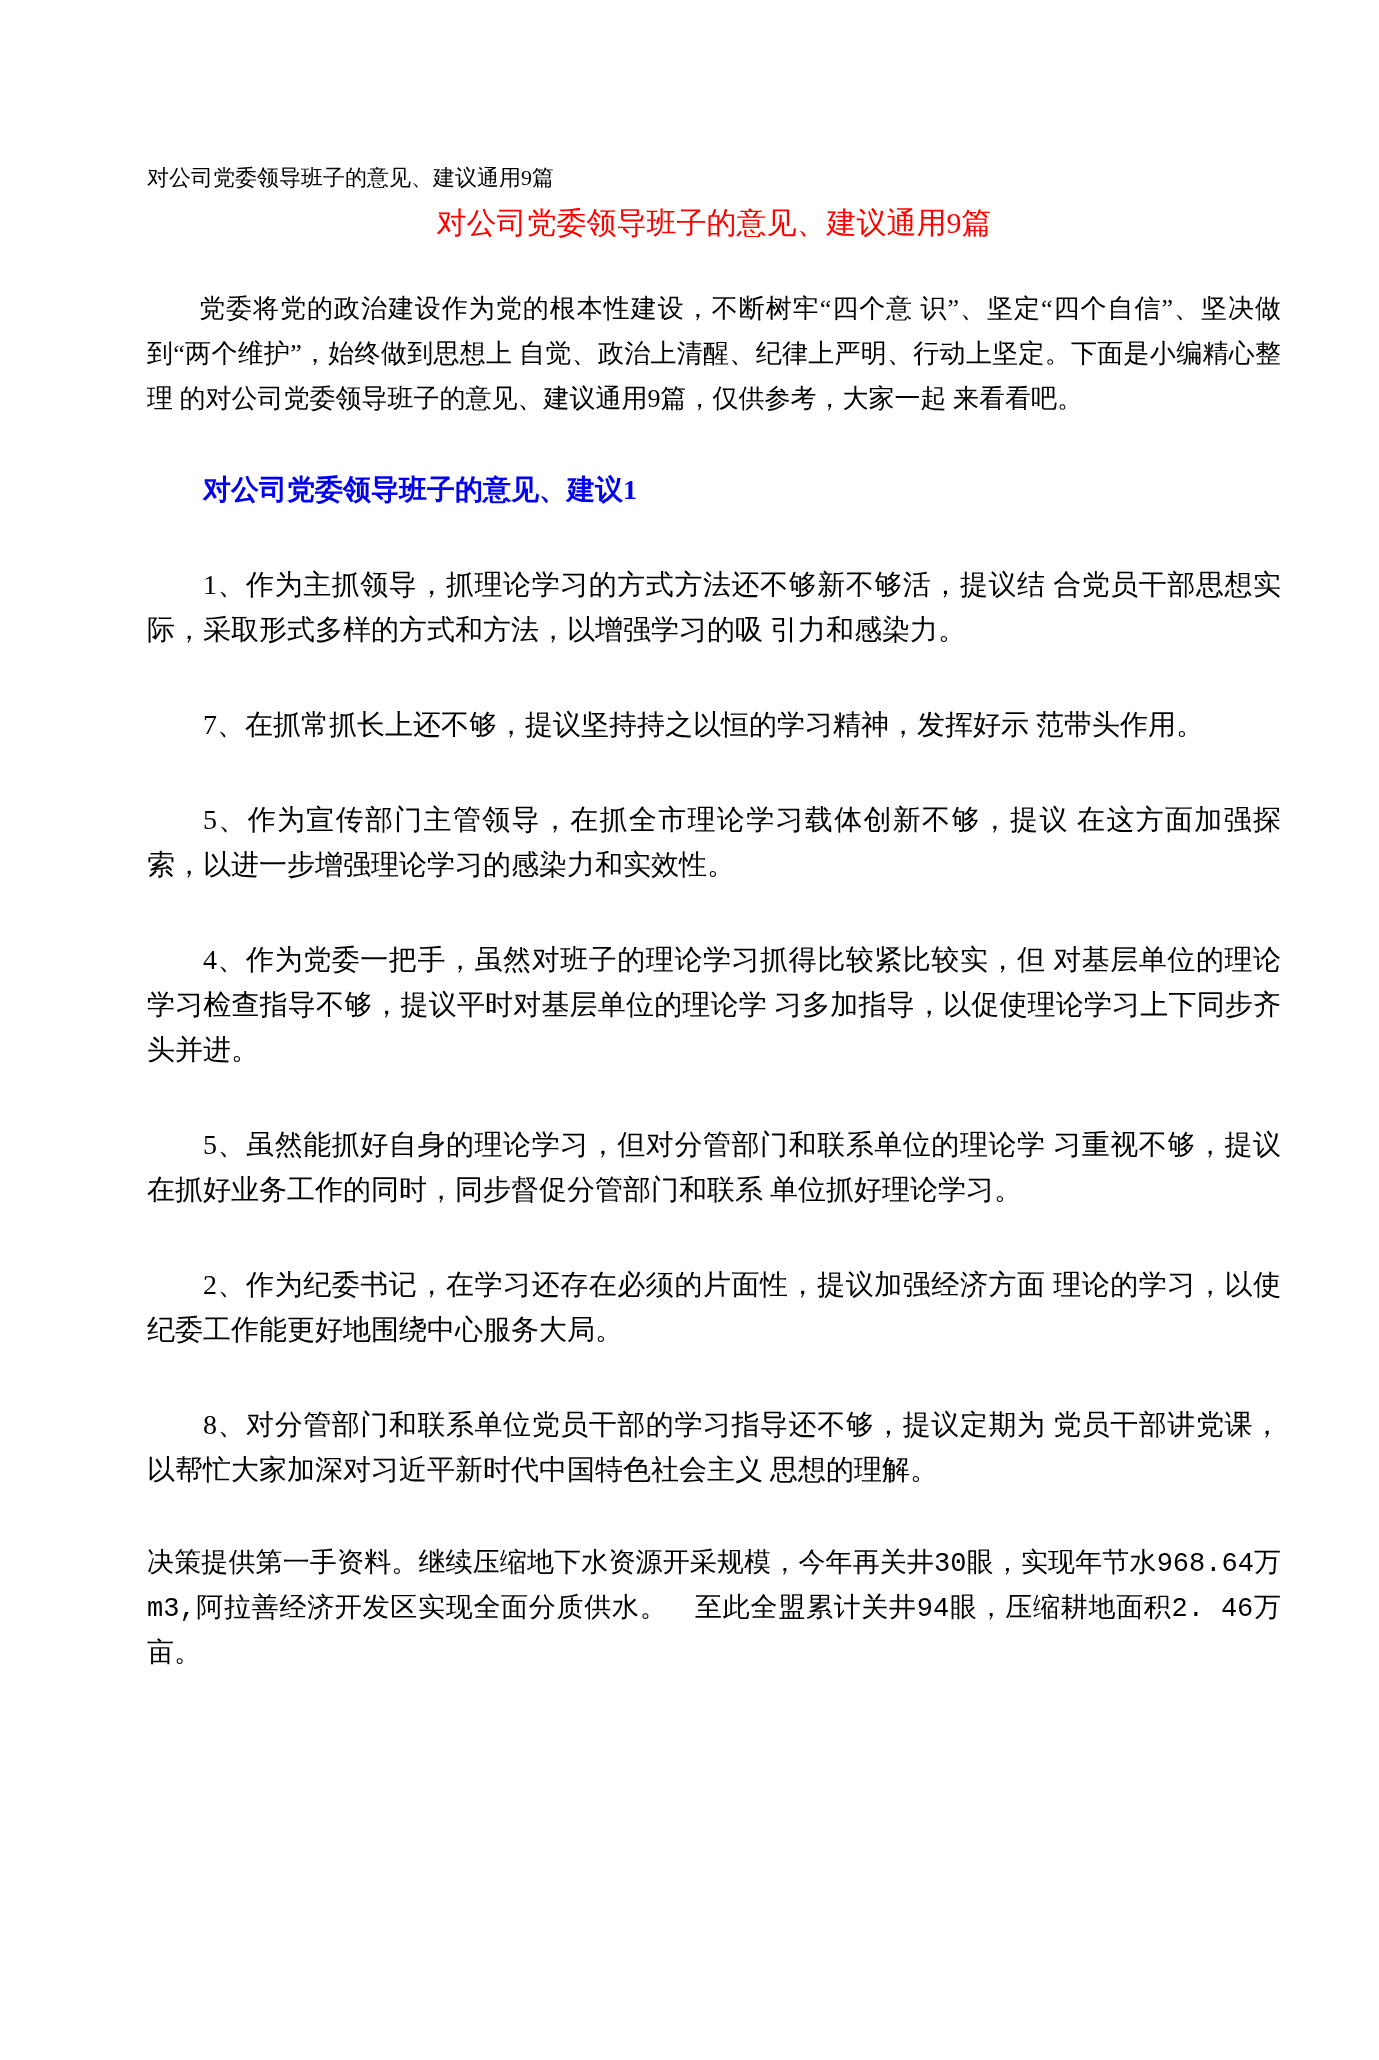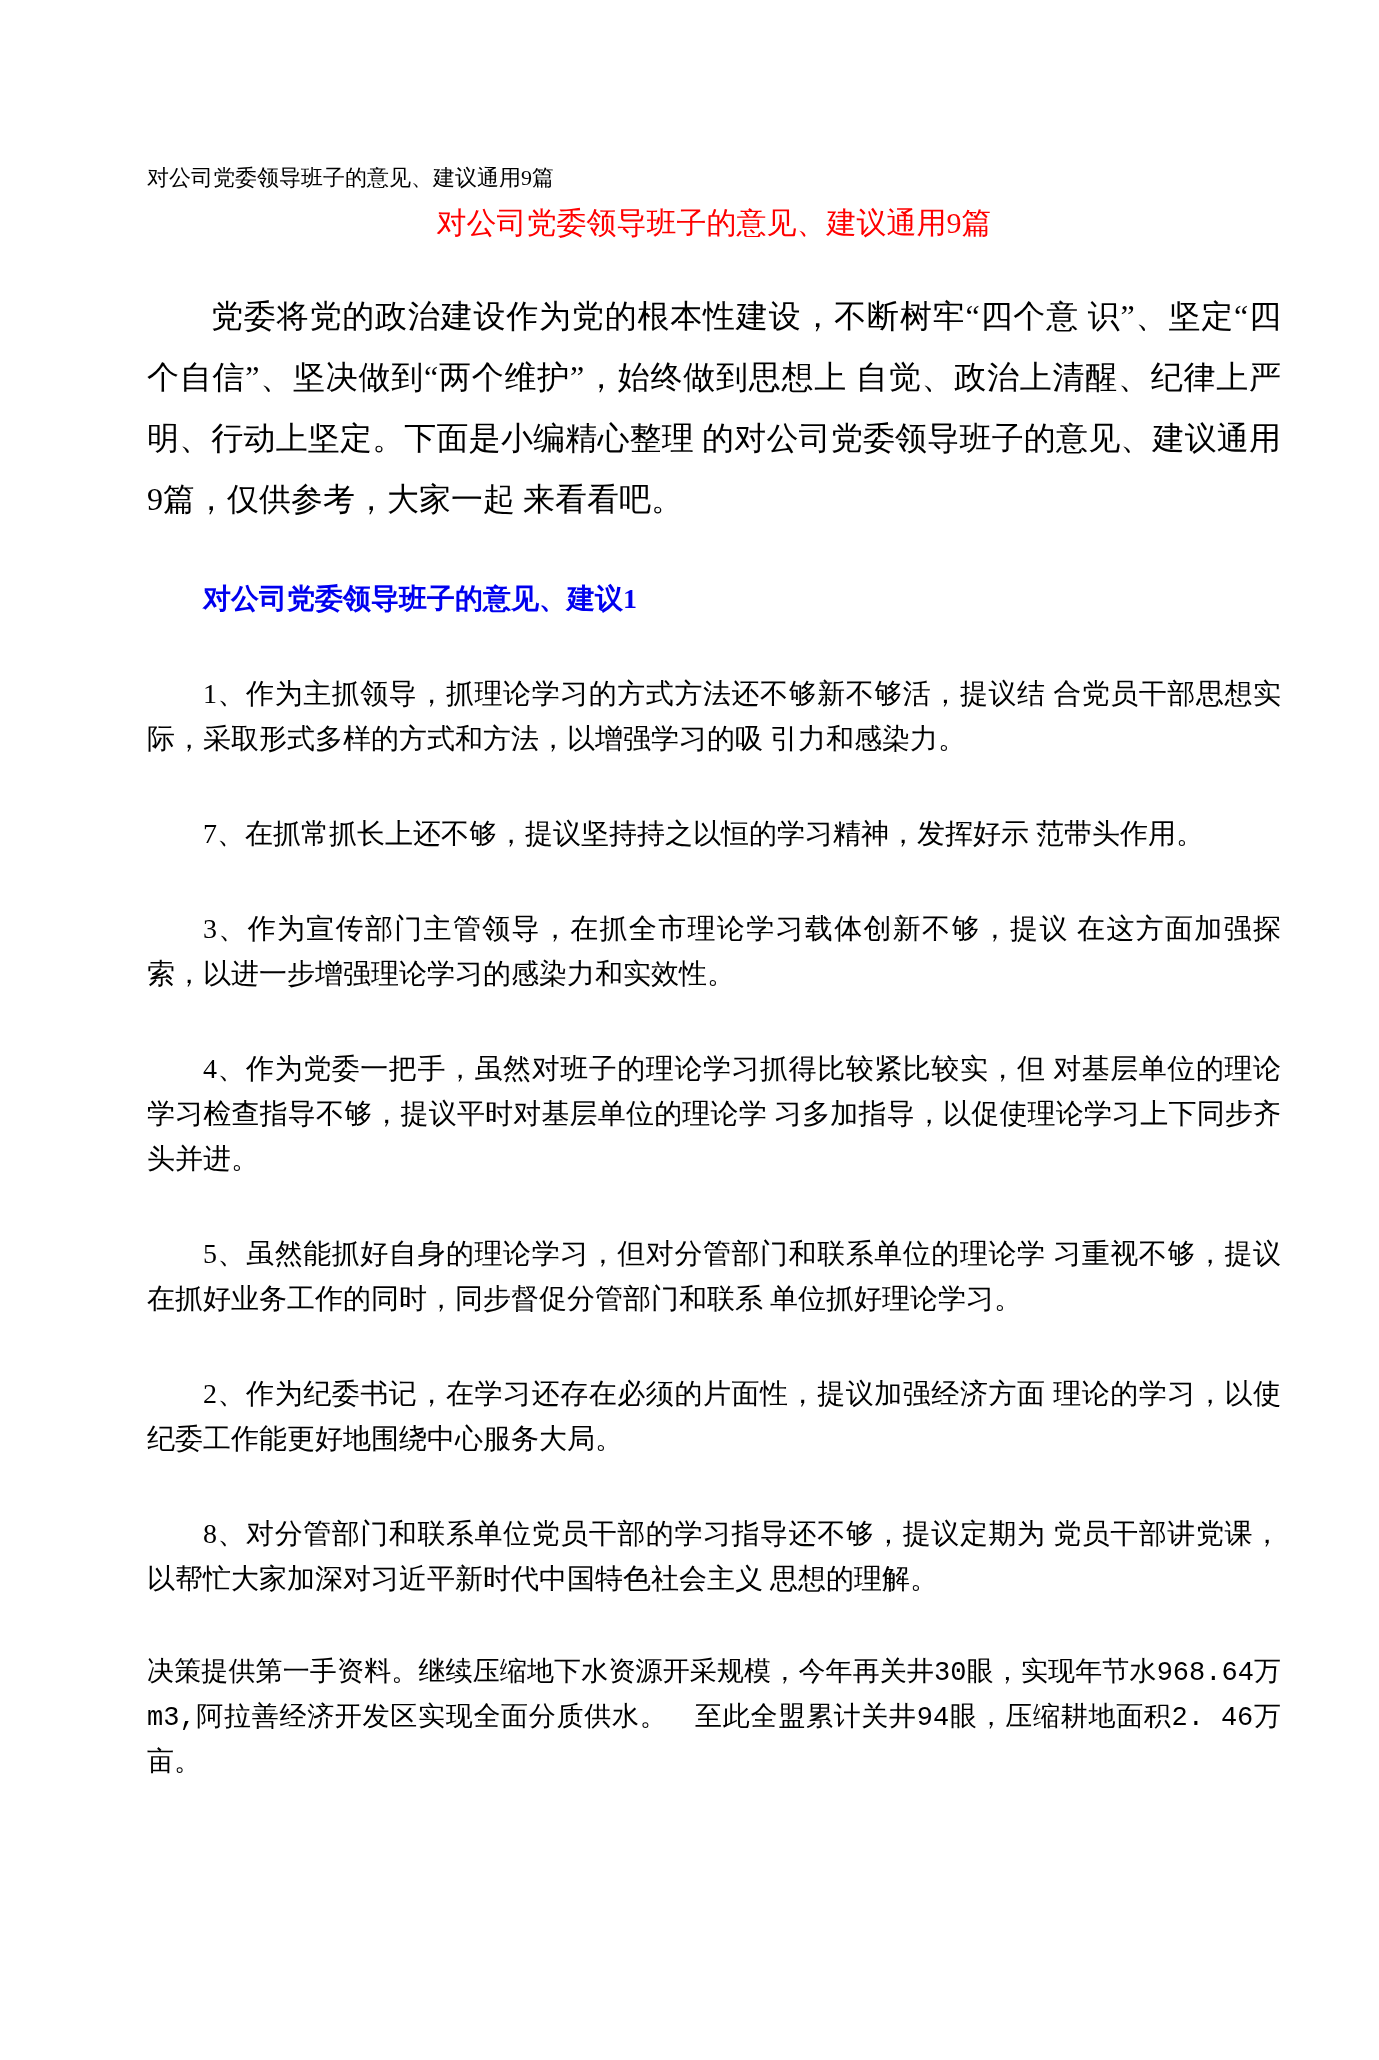--- a/index.html
+++ b/index.html
@@ -31,22 +31,22 @@
   .main-title{
     margin-top:8px;
     font-size:30px;
     line-height:42px;
     font-weight:400;
     text-align:center;
     color:var(--accent-red);
   }
   .intro-para{
     margin-top:42px;
-    font-size:32px;
-    line-height:61px;
+    font-size:26px;
+    line-height:45px;
     text-align:justify;
     text-indent:2em;
   }
   .section-heading{
     margin-top:46px;
     font-size:28px;
     line-height:45px;
     font-weight:700;
     color:var(--accent-blue);
     text-indent:2em;
@@ -77,21 +77,21 @@
   <h1 class="main-title">对公司党委领导班子的意见、建议通用9篇</h1>
 
   <p class="intro-para">党委将党的政治建设作为党的根本性建设，不断树牢“四个意 识”、坚定“四个自信”、坚决做到“两个维护”，始终做到思想上 自觉、政治上清醒、纪律上严明、行动上坚定。下面是小编精心整理 的对公司党委领导班子的意见、建议通用9篇，仅供参考，大家一起 来看看吧。</p>
 
   <h2 class="section-heading">对公司党委领导班子的意见、建议1</h2>
 
   <p class="item-para">1、作为主抓领导，抓理论学习的方式方法还不够新不够活，提议结 合党员干部思想实际，采取形式多样的方式和方法，以增强学习的吸 引力和感染力。</p>
 
   <p class="item-para">7、在抓常抓长上还不够，提议坚持持之以恒的学习精神，发挥好示 范带头作用。</p>
 
-  <p class="item-para">3、作为宣传部门主管领导，在抓全市理论学习载体创新不够，提议 在这方面加强探索，以进一步增强理论学习的感染力和实效性。</p>
+  <p class="item-para">5、作为宣传部门主管领导，在抓全市理论学习载体创新不够，提议 在这方面加强探索，以进一步增强理论学习的感染力和实效性。</p>
 
   <p class="item-para">4、作为党委一把手，虽然对班子的理论学习抓得比较紧比较实，但 对基层单位的理论学习检查指导不够，提议平时对基层单位的理论学 习多加指导，以促使理论学习上下同步齐头并进。</p>
 
   <p class="item-para">5、虽然能抓好自身的理论学习，但对分管部门和联系单位的理论学 习重视不够，提议在抓好业务工作的同时，同步督促分管部门和联系 单位抓好理论学习。</p>
 
   <p class="item-para">2、作为纪委书记，在学习还存在必须的片面性，提议加强经济方面 理论的学习，以使纪委工作能更好地围绕中心服务大局。</p>
 
 
   <p class="item-para">8、对分管部门和联系单位党员干部的学习指导还不够，提议定期为 党员干部讲党课，以帮忙大家加深对习近平新时代中国特色社会主义 思想的理解。</p>
 

